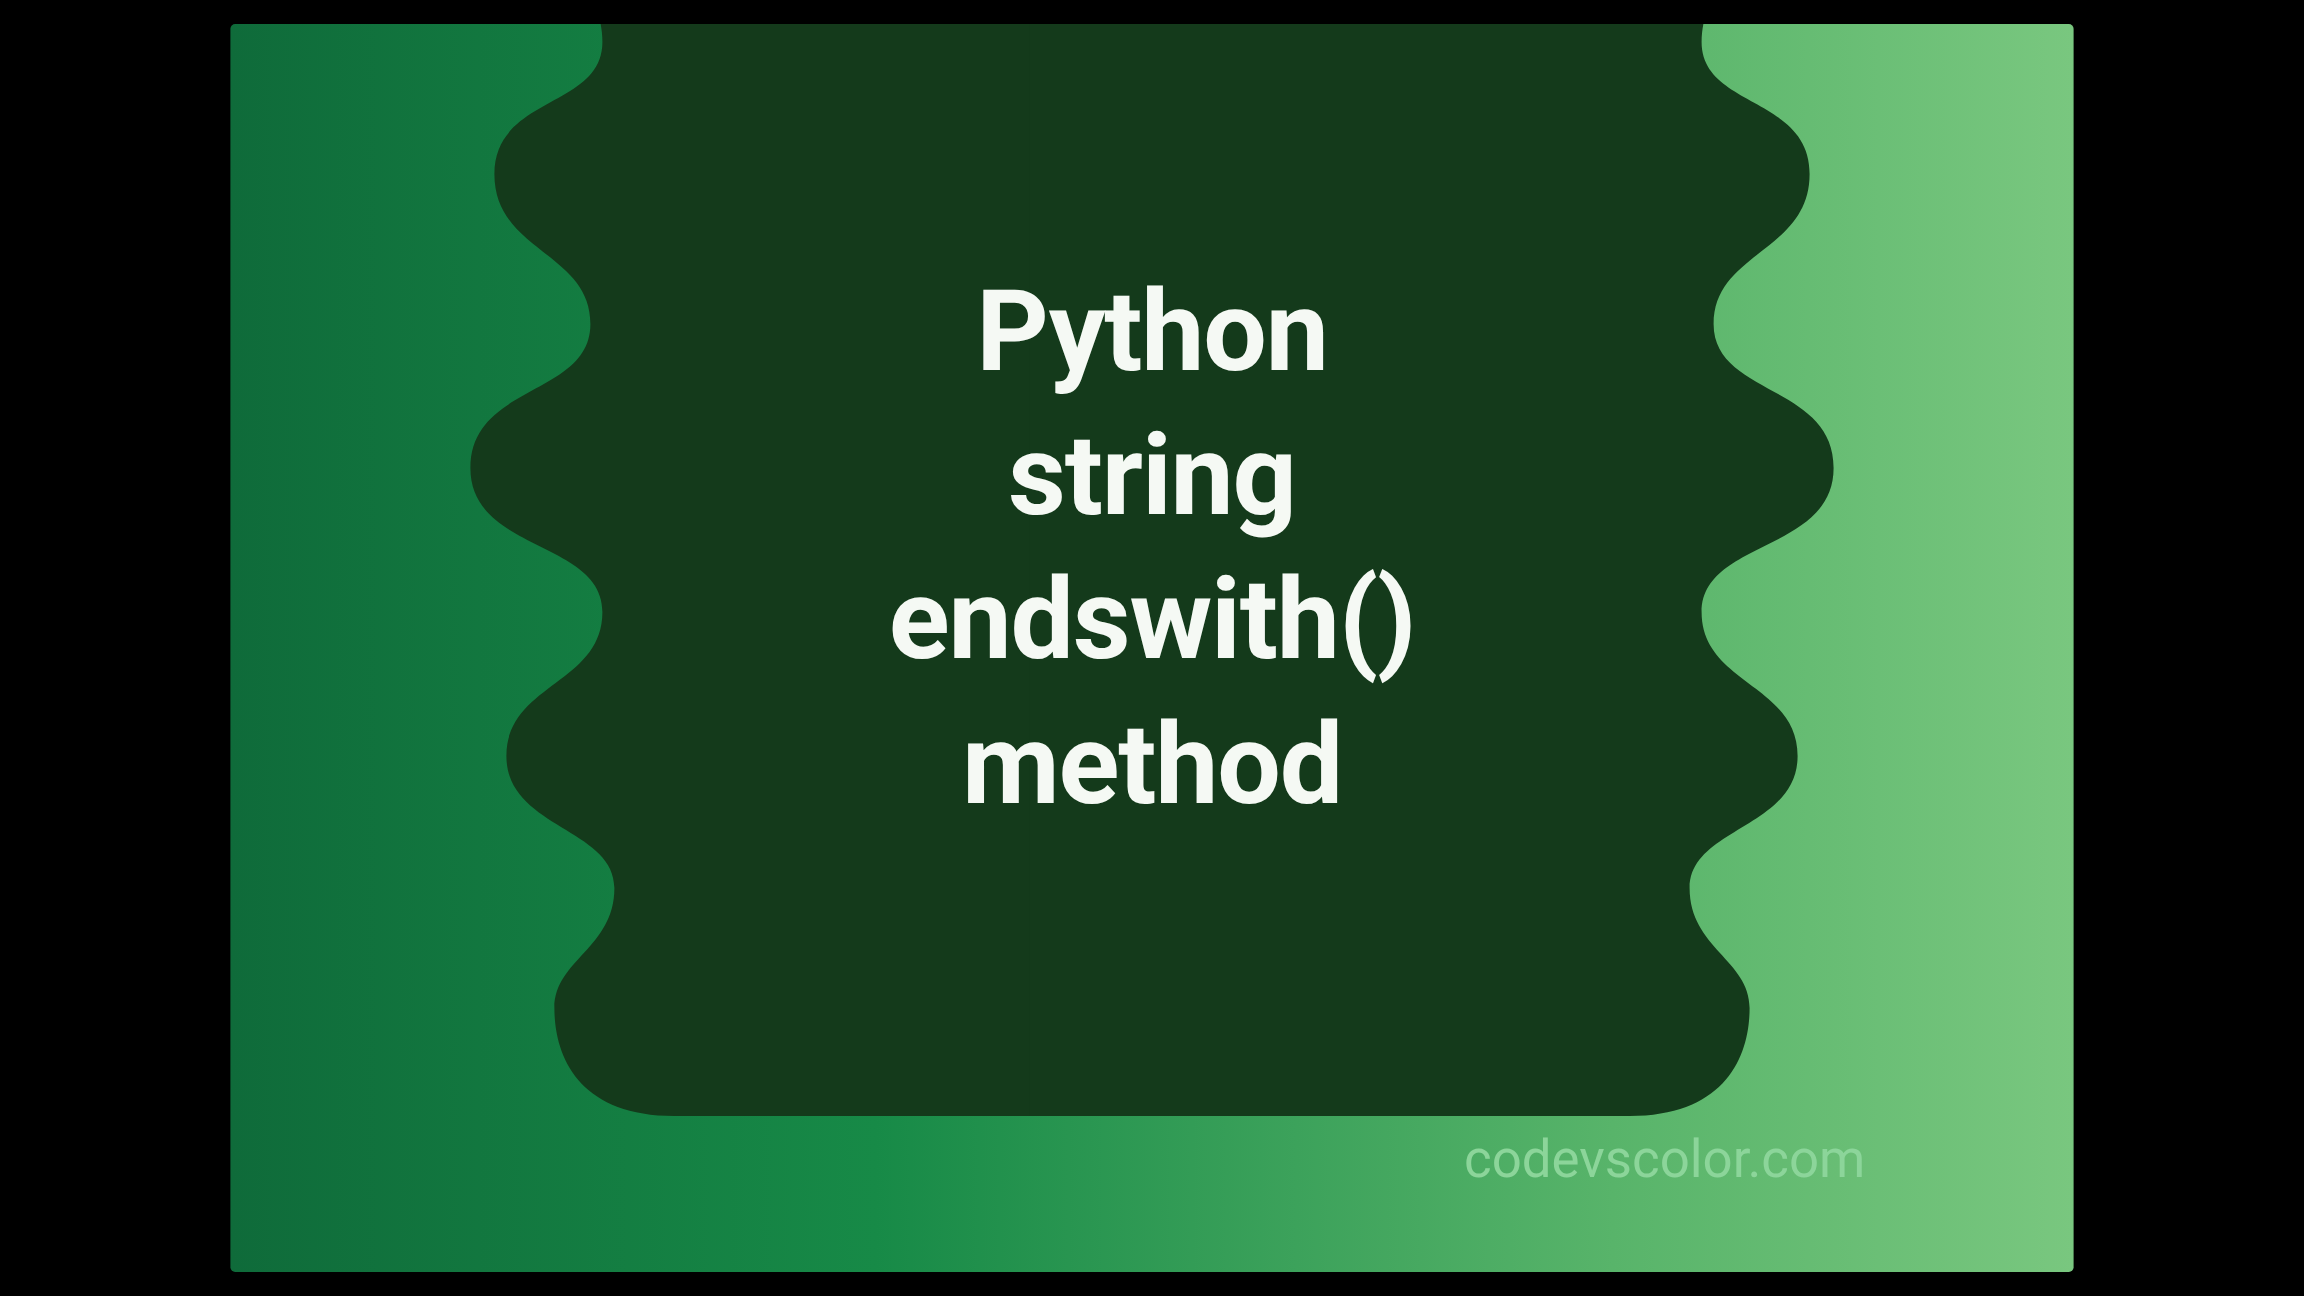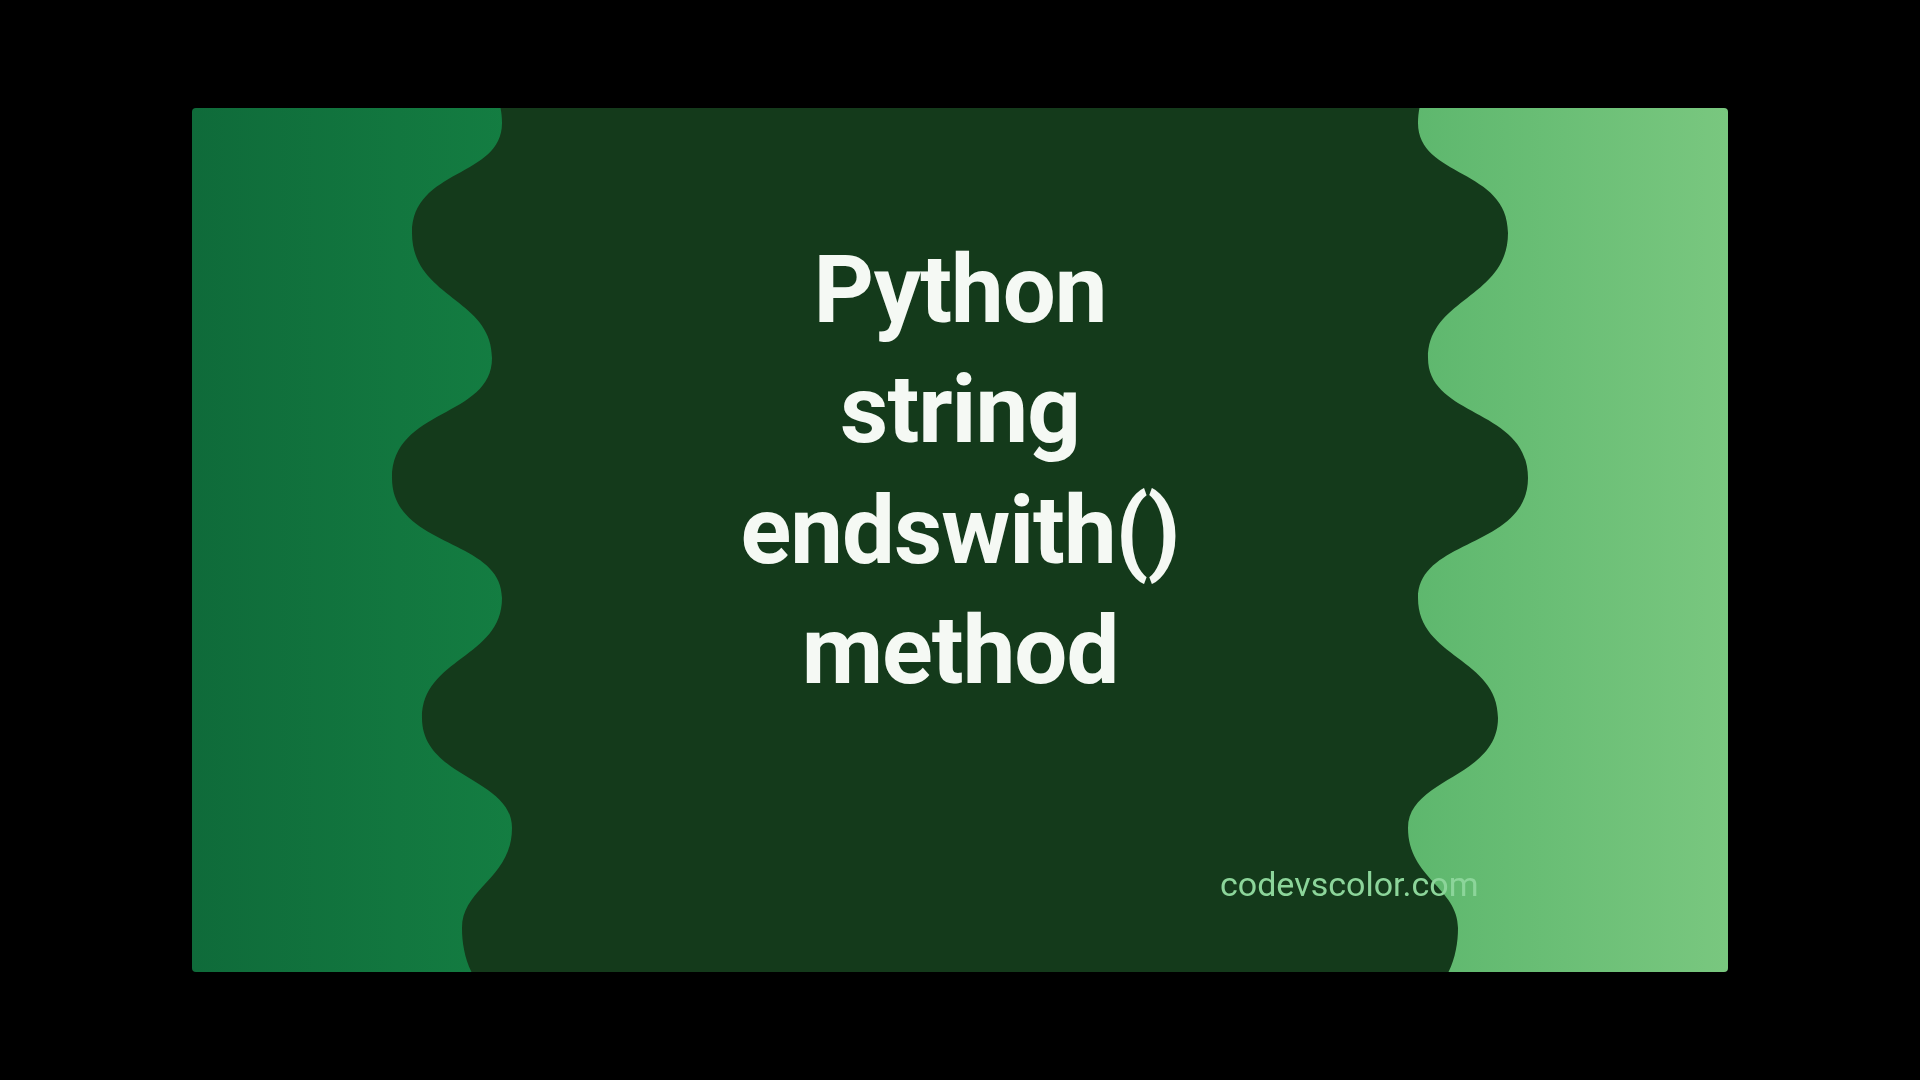--- a/index.html
+++ b/index.html
@@ -2,21 +2,21 @@
 <html><head>
 <meta charset="utf-8">
 <style>
   * { margin: 0; padding: 0; box-sizing: border-box; }
   html, body { width: 1920px; height: 1080px; overflow: hidden; }
   body { background: #000; display: flex; align-items: center; justify-content: center; }
 
   .card {
     position: relative;
     width: 1536px;
-    height: 864px;
+    height: 1040px;
     overflow: hidden;
     border-radius: 4px;
     background: linear-gradient(90deg, #0f6b3a 0%, #178a47 35%, #58b46a 75%, #79c77f 100%);
   }
 
   .blob-left, .blob-right { position: absolute; top: -40px; height: 950px; }
   .blob-left { left: 110px; width: 760px; }
   .blob-right { right: 110px; width: 760px; }
   .blob-left path, .blob-right path { fill: #143a1b; }
 
@@ -35,21 +35,21 @@
     white-space: pre-line;
   }
 
   .watermark {
     position: absolute;
     bottom: 68px;
     left: 50%;
     transform: translateX(260px);
     font-family: -apple-system, BlinkMacSystemFont, "Segoe UI", Roboto, Helvetica, Arial, sans-serif;
     color: #8cd59a;
-    font-size: 34px;
+    font-size: 44px;
     font-weight: 400;
   }
 </style>
 </head>
 <body>
 
 <div class="card">
 
   <svg class="blob-left" viewBox="0 0 760 950" preserveAspectRatio="none">
     <path d="

